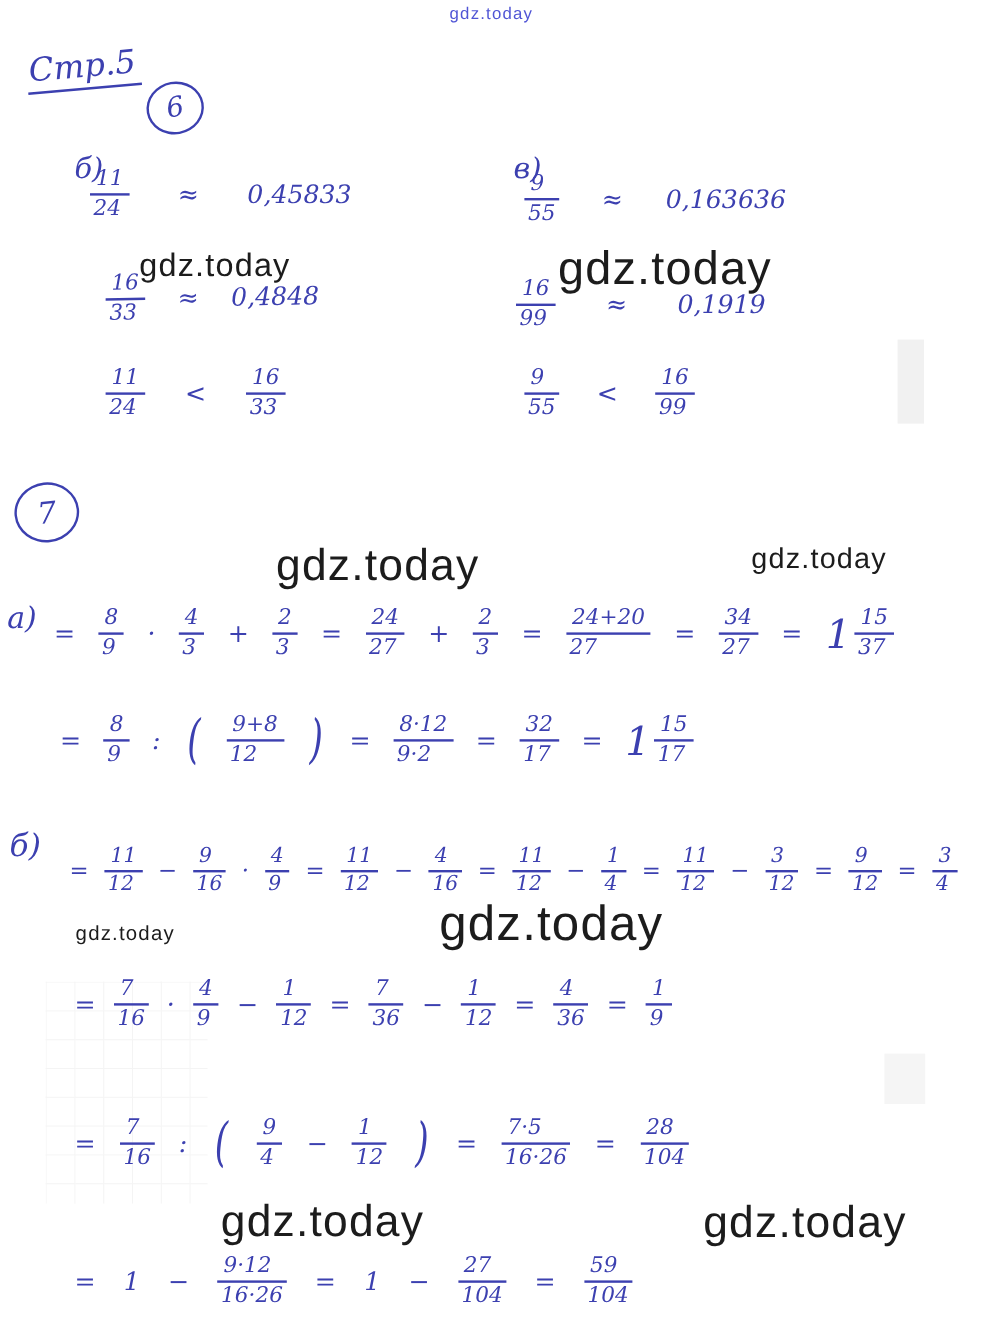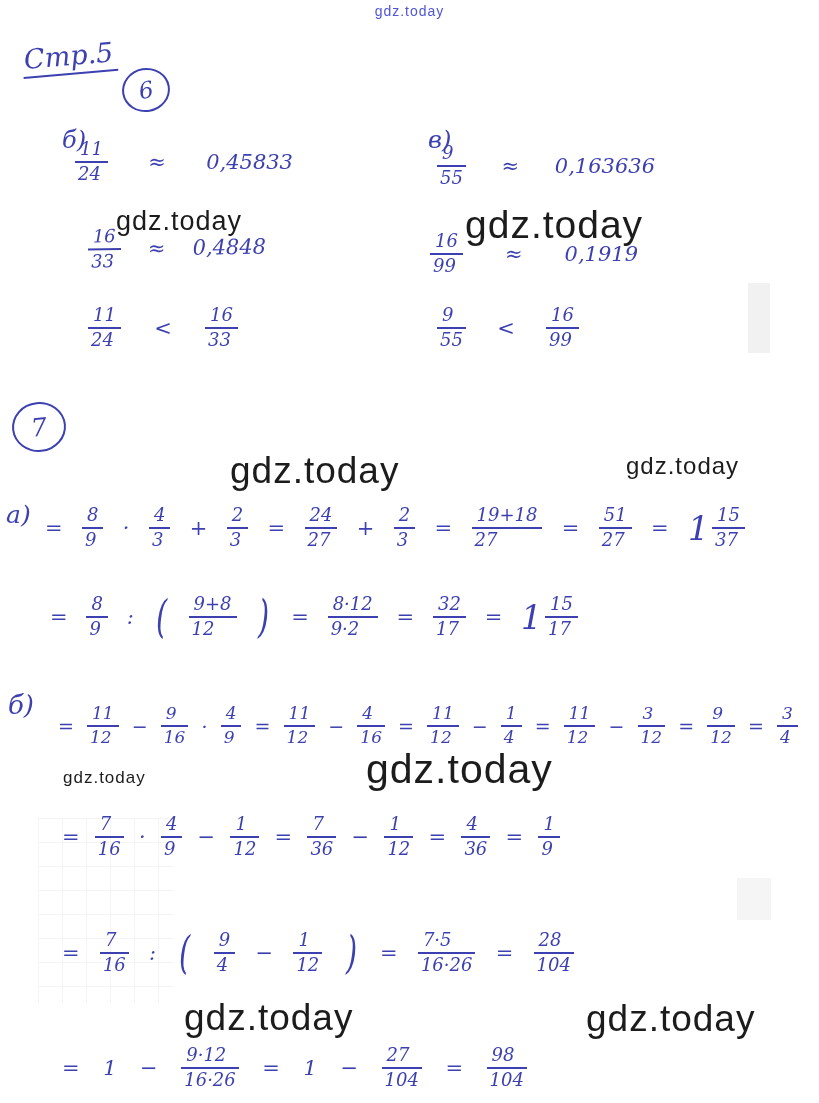--- a/index.html
+++ b/index.html
@@ -170,26 +170,26 @@
         <span class="fn">24</span>
         <span class="fd">27</span>
       </span>
       <span class="op">+</span>
       <span class="frac">
         <span class="fn">2</span>
         <span class="fd">3</span>
       </span>
       <span class="op">=</span>
       <span class="frac">
-        <span class="fn">19+18</span>
+        <span class="fn">24+20</span>
         <span class="fd">27</span>
       </span>
       <span class="op">=</span>
       <span class="frac">
-        <span class="fn">51</span>
+        <span class="fn">34</span>
         <span class="fd">27</span>
       </span>
       <span class="op">=</span>
       <span class="mixed">
         <span class="whole">1</span>
         <span class="frac">
           <span class="fn">15</span>
           <span class="fd">37</span>
         </span>
       </span>
@@ -361,18 +361,18 @@
       </span>
       <span class="op">=</span>
       <span class="op">1</span>
       <span class="op">−</span>
       <span class="frac">
         <span class="fn">27</span>
         <span class="fd">104</span>
       </span>
       <span class="op">=</span>
       <span class="frac">
-        <span class="fn">98</span>
+        <span class="fn">59</span>
         <span class="fd">104</span>
       </span>
     </div>
 
 </div>
 
 </body></html>

